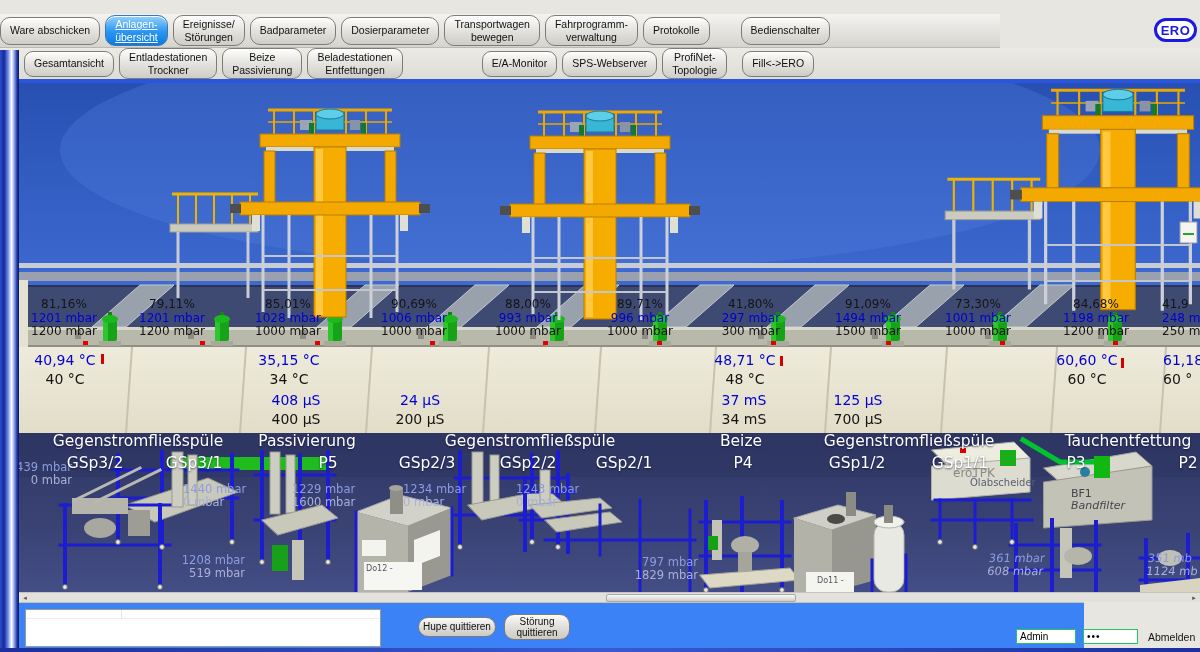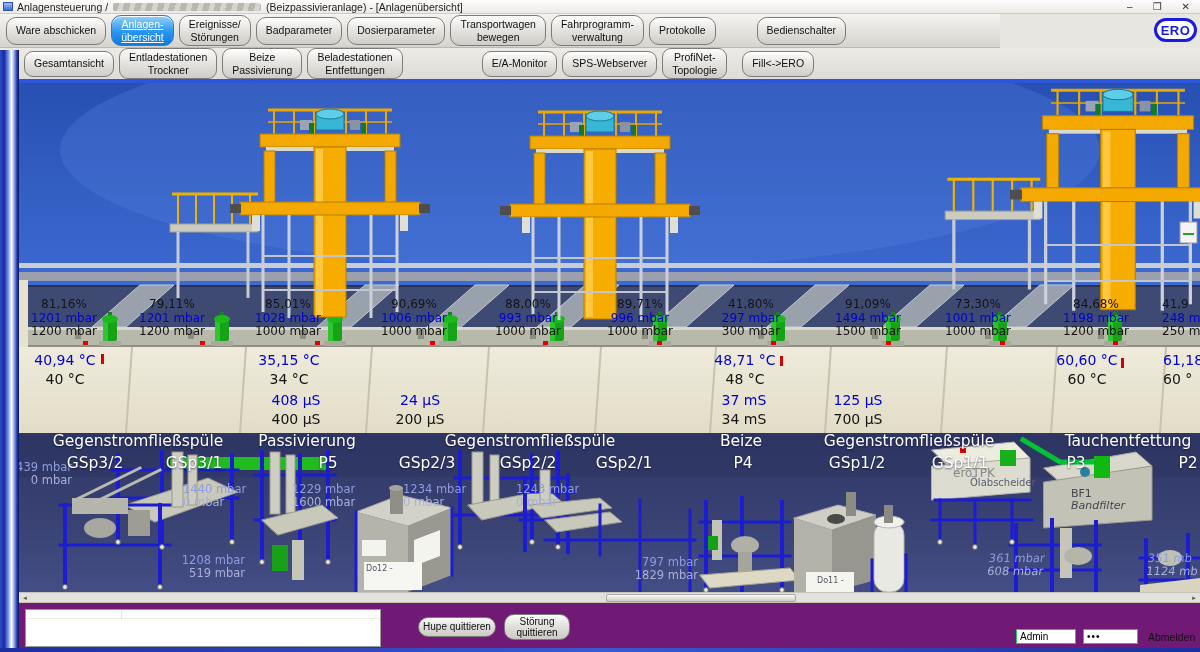--- a/index.html
+++ b/index.html
@@ -16,41 +16,41 @@
   }
   .app-icon{ width:10px; height:9px; border:1px solid #2a52b8; background:linear-gradient(#9ec2f5,#3a6fd0); margin-right:4px; }
   .t-redacted{ width:148px; height:8px; margin:0 5px;
     background:repeating-linear-gradient(105deg,#b9b7b2 0 6px,#d6d4cf 6px 11px); border-radius:2px;}
   .win-controls{ margin-left:auto; display:flex; gap:20px; padding-right:10px; font-size:10px; color:#333;}
   .win-controls span{ cursor:default; line-height:12px;}
   
   .row1{
     position:absolute; left:0; top:14px; width:1000px; height:34px;
     background:linear-gradient(#f4f3f0,#d6d4ce); border-bottom:1px solid #bbb9b2;
-    display:flex; align-items:center; gap:5px; padding-left:6px;
+    display:flex; align-items:center; gap:5px; 
   }
   .row2{
     position:absolute; left:0; top:48px; width:1200px; height:31px;
     background:linear-gradient(#eceae5,#dedcd6);
     display:flex; align-items:center; gap:5px; padding-left:24px;
   }
   .tb-btn{
     border:1px solid #7e7c76; border-radius:10px;
     background:linear-gradient(#fefefe,#e6e5e1 45%,#cfcdc7);
     box-shadow:inset 0 1px 0 #fff;
     font-size:10.5px; line-height:1.15; color:#111;
     padding:2px 9px; min-height:28px; display:flex; align-items:center; justify-content:center;
     text-align:center; white-space:pre-line; cursor:default;
   }
   .row2 .tb-btn{ min-height:26px; border-radius:9px; }
   .tb-btn.active{
     background:linear-gradient(#93d2ff,#2a95f0 55%,#0d7ade);
     border-color:#3a78b8; color:#fff;text-decoration:underline;
   }
-  [data-name="button-bedienschalter"]{ margin-left:36px;text-align:right; }
+  [data-name="button-bedienschalter"]{ margin-left:26px;text-align:right; }
   [data-name="button-ea-monitor"]{ margin-left:74px; }
   [data-name="button-fill-ero"]{ margin-left:10px; }
   .ero-logo{
     position:absolute; left:1154px; top:18px; width:43px; height:24px;
     border:3px solid #1a1ae0; border-radius:13px; background:#fff;
     color:#1a1ae0; font-weight:bold; font-size:13px; letter-spacing:.5px;
     display:flex; align-items:center; justify-content:center;
   }
   
   .vp-topline{ position:absolute; left:0; top:79px; width:1200px; height:4px; background:#2a56dd; }
@@ -77,22 +77,22 @@
   .ml-italic{ font-style:italic; }
   .ml-tiny{ color:#55565e; font-size:8px; }
   
   .hscroll{ position:absolute; left:19px; top:592px; width:1181px; height:10px;
     background:#e3e1dc; border-top:1px solid #c5c3be; display:flex; align-items:center; z-index:25;}
   .sb-arrow{ width:12px; font-size:7px; color:#555; text-align:center; line-height:10px;}
   .sb-track{ flex:1; position:relative; height:100%; }
   .sb-thumb{ position:absolute; left:575px; top:1px; width:190px; height:8px;
     background:linear-gradient(#fafafa,#d0cec9); border:1px solid #aaa8a2; border-radius:2px;}
   
-  .bottombar{ position:absolute; left:0; top:602px; width:1200px; height:46px;
-    background:#701a75; border-top:1px solid #c8c4ab; z-index:26;}
+  .bottombar{ position:absolute; left:0; top:602px; width:1084px; height:46px;
+    background:#3b82f6; border-top:1px solid #c8c4ab; z-index:26;}
   .alarm-list{ position:absolute; left:25px; top:6px; width:356px; height:38px;
     background:#fff; border:1px solid #9a9a94; }
   .alarm-list .hdr{ position:absolute; left:0; top:0; width:100%; height:9px; border-bottom:1px solid #eeeeea;}
   .alarm-list .vline{ position:absolute; left:95px; top:0; width:1px; height:9px; background:#e4e4e0;}
   .bb-btn{ position:absolute; border:1px solid #7e7c76; border-radius:10px;
     background:linear-gradient(#fbfbfb,#e2e1dd 45%,#ccCAC4); background:linear-gradient(#fbfbfb,#e2e1dd 45%,#cccac4);
     font-size:10px; line-height:1.15; color:#111; text-align:center; white-space:pre-line;
     display:flex; align-items:center; justify-content:center; cursor:default;}
   .bb-hupe{ left:418px; top:14px; width:78px; height:20px;}
   .bb-stoerung{ left:504px; top:11px; width:66px; height:26px;}
@@ -102,31 +102,20 @@
   .in-pwd{ left:1083px; width:55px; letter-spacing:1px;}
   .abmelden{ position:absolute; left:1148px; top:631px; font-size:10.5px; color:#111; z-index:27; display:flex; gap:7px; align-items:center;}
   .bottom-edge{ position:absolute; left:0; top:648px; width:1200px; height:4px;
     background:linear-gradient(90deg,#1b2f9e,#3a5ad0 50%,#1b2f9e); z-index:31;}
 </style>
 </head>
 <body>
 
 <div class="screen" data-name="anlagensteuerung-window">
 
-  <div class="titlebar" data-name="titlebar">
-    <span class="app-icon" data-name="app-icon"></span>
-    <span data-name="window-title-prefix">Anlagensteuerung /</span>
-    <span class="t-redacted" data-name="redacted-title-segment"></span>
-    <span data-name="window-title-suffix">(Beizpassivieranlage) - [Anlagenübersicht]</span>
-    <span class="win-controls" data-name="window-controls">
-      <span data-name="minimize-icon">–</span>
-      <span data-name="maximize-icon">❐</span>
-      <span data-name="close-icon">✕</span>
-    </span>
-  </div>
 
   <div class="row1" id="row1-buttons" data-name="main-toolbar">
       <div class="tb-btn" data-name="button-ware-abschicken">Ware abschicken</div>
       <div class="tb-btn active" data-name="button-anlagen-uebersicht">Anlagen-
 übersicht</div>
       <div class="tb-btn" data-name="button-ereignisse-stoerungen">Ereignisse/
 Störungen</div>
       <div class="tb-btn" data-name="button-badparameter">Badparameter</div>
       <div class="tb-btn" data-name="button-dosierparameter">Dosierparameter</div>
       <div class="tb-btn" data-name="button-transportwagen-bewegen">Transportwagen

